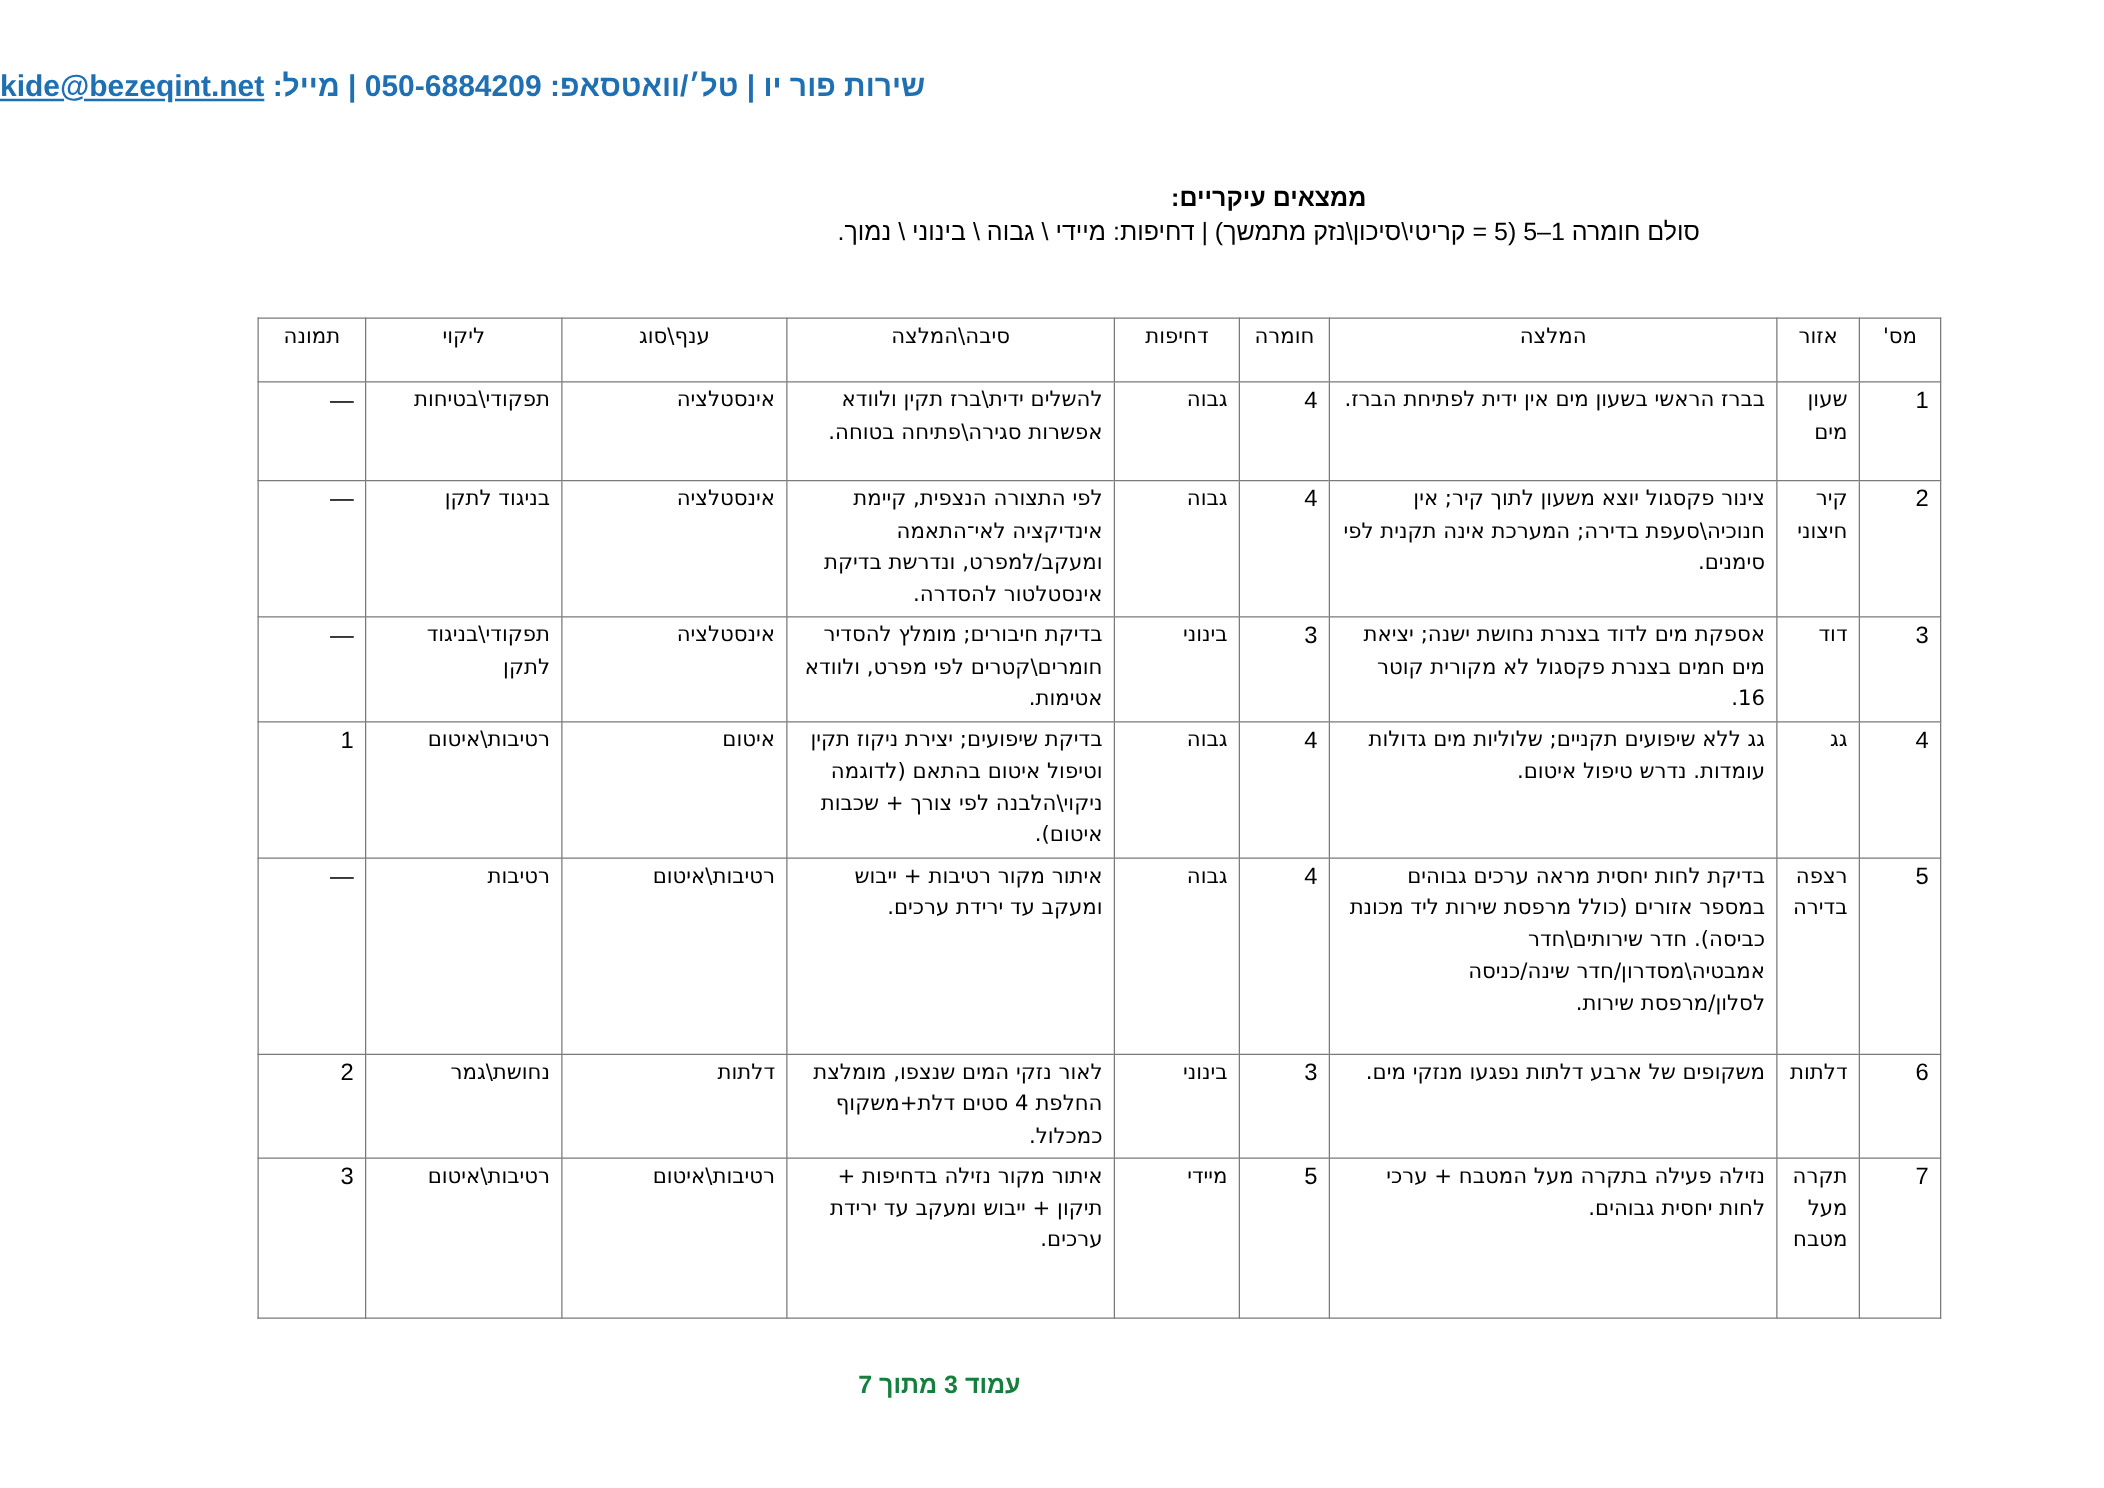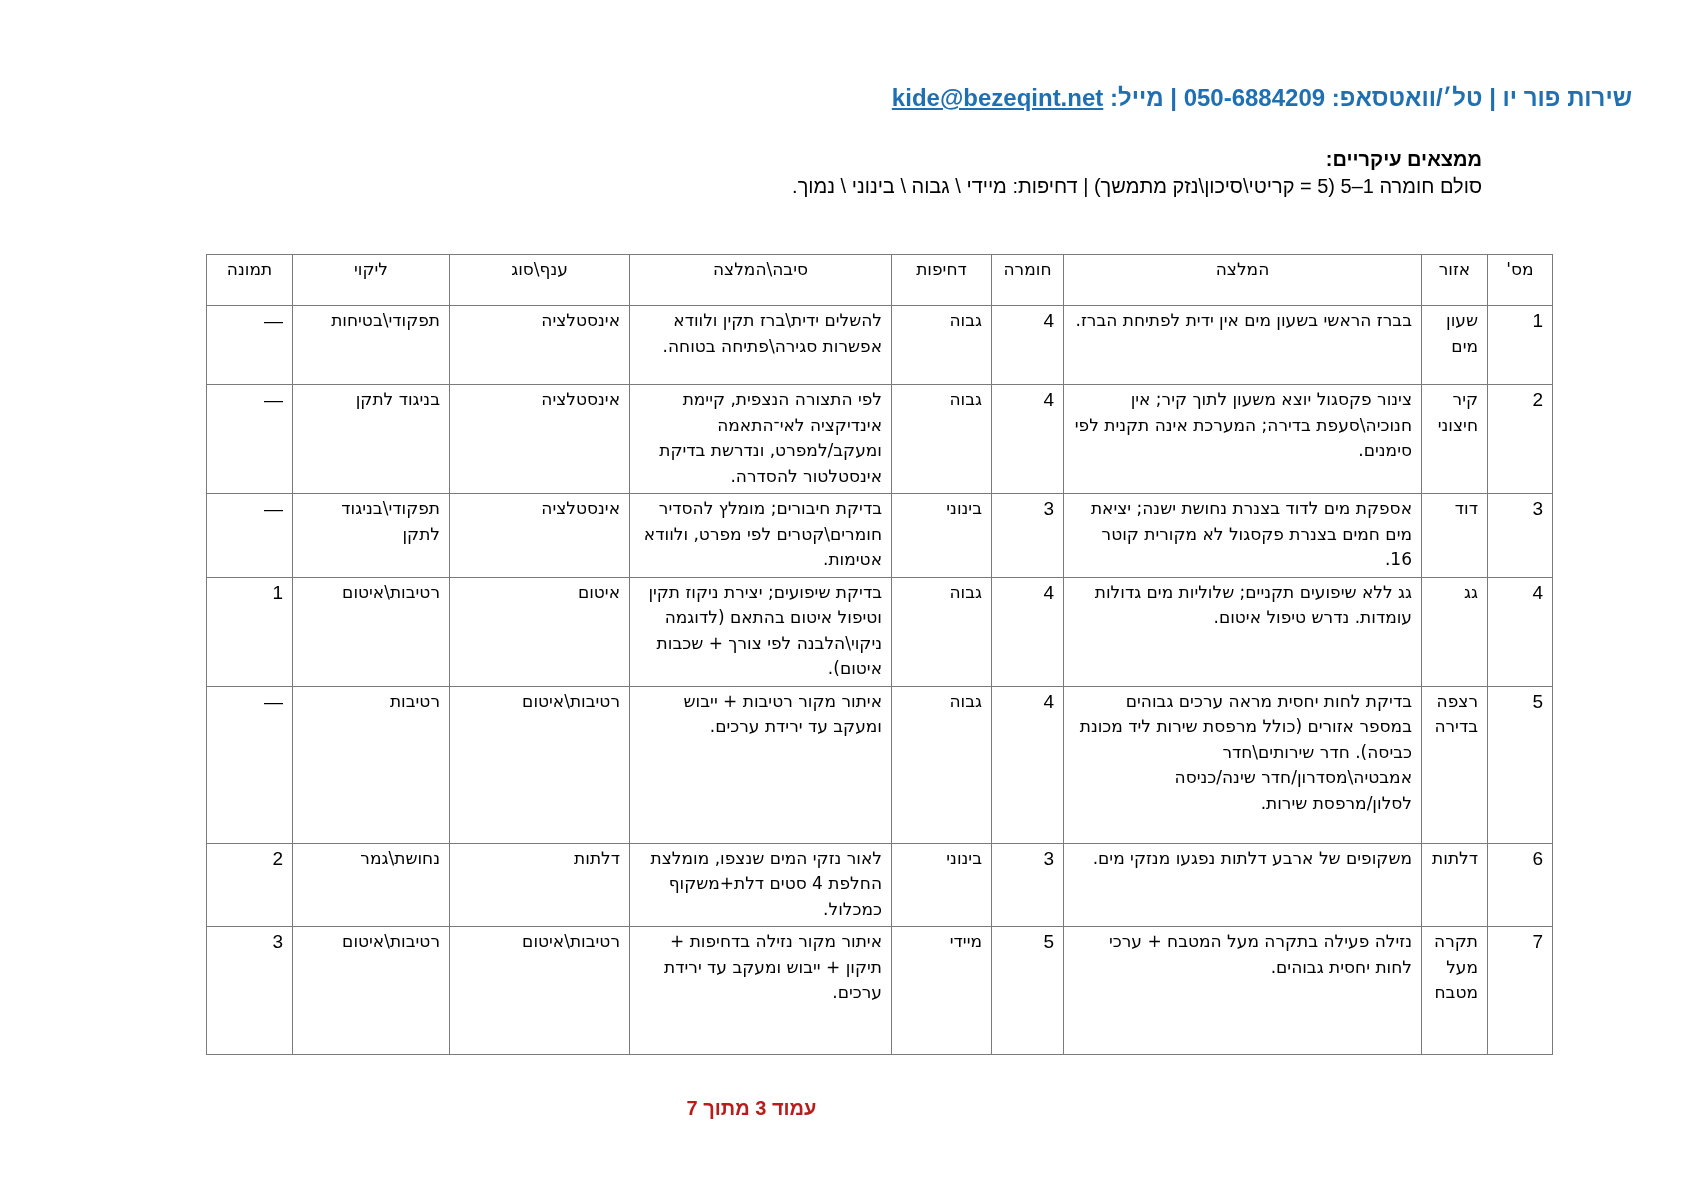--- a/index.html
+++ b/index.html
@@ -1,43 +1,43 @@
 <!DOCTYPE html>
 <html lang="he"><head>
   <meta charset="utf-8">
   <style>
     html, body { margin: 0; padding: 0; background: #ffffff; }
     body {
       width: 1683px; height: 1190px; position: relative; overflow: hidden;
       font-family: "Liberation Sans", "DejaVu Sans", sans-serif; color: #000;
     }
     .header {
-      position: absolute; top: 56px; left: 0; width: 1632px; text-align: right;
-      direction: rtl; font-weight: bold; font-size: 24px; color: #1f6fb3; margin-top: 28px;
+      position: absolute; top: 56px; left: 0; width: 1632px; text-align: left;
+      direction: rtl; font-weight: bold; font-size: 24px; color: #1f6fb3;
     }
     .header a { color: #1f6fb3; text-decoration: underline; }
     .intro {
-      position: absolute; top: 146px; right: 201px; width: 900px;
-      direction: rtl; text-align: right; font-size: 20px; line-height: 27px;
+      position: absolute; top: 146px; right: 218px; width: 900px;
+      direction: rtl; text-align: center; font-size: 20px; line-height: 27px;
     }
     .intro .title { font-weight: bold; }
     table.findings {
       position: absolute; top: 254px; left: 206px; width: 1342px;
       border-collapse: collapse; direction: rtl; table-layout: fixed;
       font-family: "DejaVu Sans", "Liberation Sans", sans-serif; font-size: 17px; line-height: 25.5px;
     }
     table.findings th, table.findings td {
       border: 1.5px solid #7a7a7a; vertical-align: top; text-align: right;
       padding: 2px 9px 4px 9px; font-weight: normal;
     }
     table.findings th { text-align: center; height: 44px; margin-left: 27px; }
     table.findings td.num { font-family: "Liberation Sans", sans-serif; font-size: 19px; }
     .footer {
       position: absolute; top: 1097px; left: 0; width: 1503px; text-align: center;
-      direction: rtl; font-weight: bold; font-size: 20px; color: #b91c1c;
+      direction: rtl; font-weight: bold; font-size: 20px; color: #15803d;
     }
   </style>
 </head>
 <body>
 
 <div class="header">
   <span>שירות פור יו | טל׳/וואטסאפ: 050-6884209 | מייל: </span><a>kide@bezeqint.net</a>
 </div>
 
 <div class="intro">

